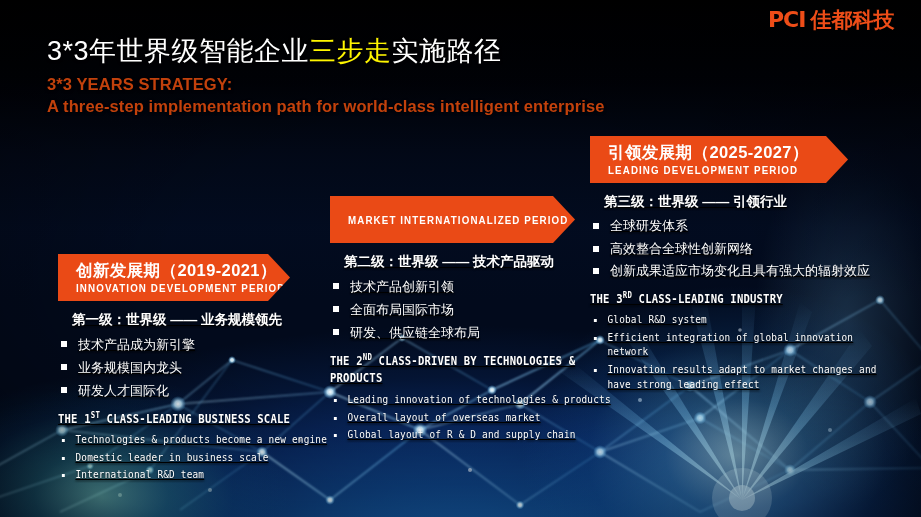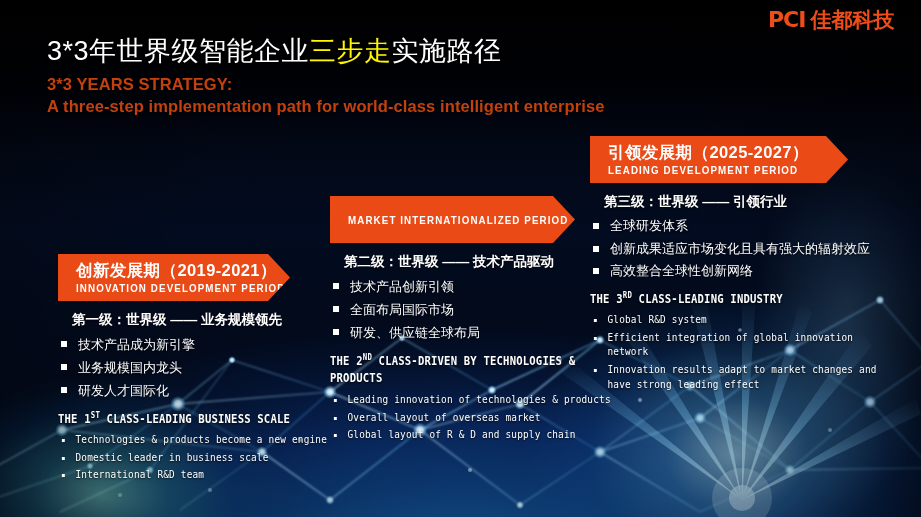--- a/index.html
+++ b/index.html
@@ -86,21 +86,21 @@
     font-size:16.5px; font-weight:bold; color:#ffffff; line-height:1.15;
     letter-spacing:.4px; white-space:nowrap;
   }
   .banner-en {
     font-size:10.5px; font-weight:bold; color:#ffffff; line-height:1.2;
     letter-spacing:1.2px; margin-top:2px; white-space:nowrap;
     font-stretch:condensed;
     transform:scaleX(.93); transform-origin:left center;
   }
 
-  .body { padding:11px 0 0 0; }
+  .body { padding:11px 0 0 0;text-decoration:underline; }
 
   .lvl {
     font-size:13.5px; font-weight:bold; color:#ffffff; line-height:1.25;
     margin-left:14px; margin-bottom:7px; white-space:nowrap;
     text-shadow:0 1px 2px rgba(0,0,0,.75);
   }
 
   .bullets { list-style:none; }
   .bullets li {
     position:relative; padding-left:20px; margin-bottom:6px;
@@ -304,22 +304,22 @@
 
   <div class="card" id="card3">
     <div class="banner">
       <div class="banner-cn">引领发展期（2025-2027）</div>
       <div class="banner-en">LEADING DEVELOPMENT PERIOD</div>
     </div>
     <div class="body">
       <div class="lvl">第三级：世界级 —— 引领行业</div>
       <ul class="bullets">
         <li>全球研发体系</li>
+        <li>高效整合全球性创新网络</li>
         <li>创新成果适应市场变化且具有强大的辐射效应</li>
-        <li>高效整合全球性创新网络</li>
       </ul>
       <div class="sub-en"><span>THE 3</span><sup>RD</sup><span>  CLASS-LEADING INDUSTRY</span></div>
       <ul class="dash">
         <li>Global R&amp;D system</li>
         <li>Efficient integration of global innovation network</li>
         <li>Innovation results adapt to market changes and have strong leading effect</li>
       </ul>
     </div>
   </div>
 

